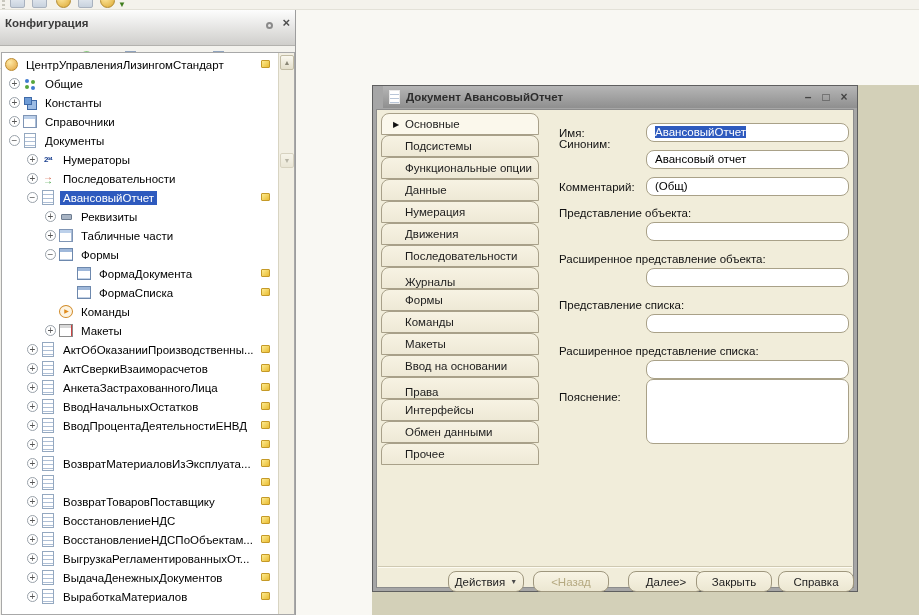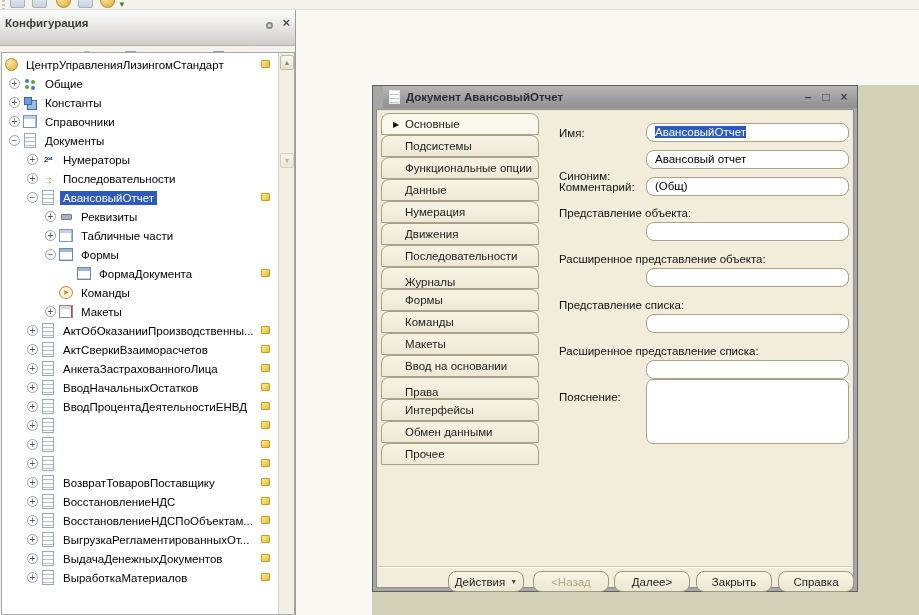--- a/index.html
+++ b/index.html
@@ -198,20 +198,27 @@
           <span class="tlabel">Формы</span>
         </div>
         <div class="trow">
           <span class="tsp" style="width: 61px;"></span>
           <span class="exp empty"></span>
           <span class="nico n-form"></span>
           <span class="tlabel">ФормаДокумента</span>
           <span class="lock"></span>
         </div>
         <div class="trow">
+          <span class="tsp" style="width: 61px;"></span>
+          <span class="exp empty"></span>
+          <span class="nico n-form"></span>
+          <span class="tlabel">ФормаСписка</span>
+          <span class="lock"></span>
+        </div>
+        <div class="trow">
           <span class="tsp" style="width: 43px;"></span>
           <span class="exp empty"></span>
           <span class="nico n-commands"></span>
           <span class="tlabel">Команды</span>
         </div>
         <div class="trow">
           <span class="tsp" style="width: 43px;"></span>
           <span class="exp">+</span>
           <span class="nico n-templates"></span>
           <span class="tlabel">Макеты</span>
@@ -254,20 +261,21 @@
         <div class="trow">
           <span class="tsp" style="width: 25px;"></span>
           <span class="exp">+</span>
           <span class="nico n-document"></span>
           <span class="lock"></span>
         </div>
         <div class="trow">
           <span class="tsp" style="width: 25px;"></span>
           <span class="exp">+</span>
           <span class="nico n-document"></span>
+          <span class="tlabel">ВозвратМатериаловИзЭксплуата...</span>
           <span class="lock"></span>
         </div>
         <div class="trow">
           <span class="tsp" style="width: 25px;"></span>
           <span class="exp">+</span>
           <span class="nico n-document"></span>
           <span class="lock"></span>
         </div>
         <div class="trow">
           <span class="tsp" style="width: 25px;"></span>
@@ -381,21 +389,21 @@
       <div class="tab" style="top: 335px;">
         <span>Обмен данными</span>
       </div>
       <div class="tab" style="top: 357px;">
         <span>Прочее</span>
       </div>
     </div>
   <div id="dlg-form">
       <div class="flabel" style="top: 41px;">Имя:</div>
       <div class="fbox" style="top: 37px;"><span class="selval">АвансовыйОтчет</span></div>
-      <div class="flabel" style="top: 84px;">Синоним:</div>
+      <div class="flabel" style="top: 52px;">Синоним:</div>
       <div class="fbox" style="top: 64px;"><span>Авансовый отчет</span></div>
       <div class="flabel" style="top: 95px;">Комментарий:</div>
       <div class="fbox" style="top: 91px;"><span>(Общ)</span></div>
       <div class="flabel" style="top: 121px;">Представление объекта:</div>
       <div class="fbox" style="top: 136px;"></div>
       <div class="flabel" style="top: 167px;">Расширенное представление объекта:</div>
       <div class="fbox" style="top: 182px;"></div>
       <div class="flabel" style="top: 213px;">Представление списка:</div>
       <div class="fbox" style="top: 228px;"></div>
       <div class="flabel" style="top: 259px;">Расширенное представление списка:</div>
@@ -405,21 +413,21 @@
     </div>
   <div class="btn-sep"></div>
   <div id="dlg-buttons">
       <div class="dbtn" style="left: 75px;">
         <span>Действия</span>
         <span class="caret">▼</span>
       </div>
       <div class="dbtn disabled" style="left: 160px;">
         <span>&lt;Назад</span>
       </div>
-      <div class="dbtn" style="left: 241px;">
+      <div class="dbtn" style="left: 255px;">
         <span>Далее&gt;</span>
       </div>
       <div class="dbtn" style="left: 323px;">
         <span>Закрыть</span>
       </div>
       <div class="dbtn" style="left: 405px;">
         <span>Справка</span>
       </div>
     </div>
 </div>

